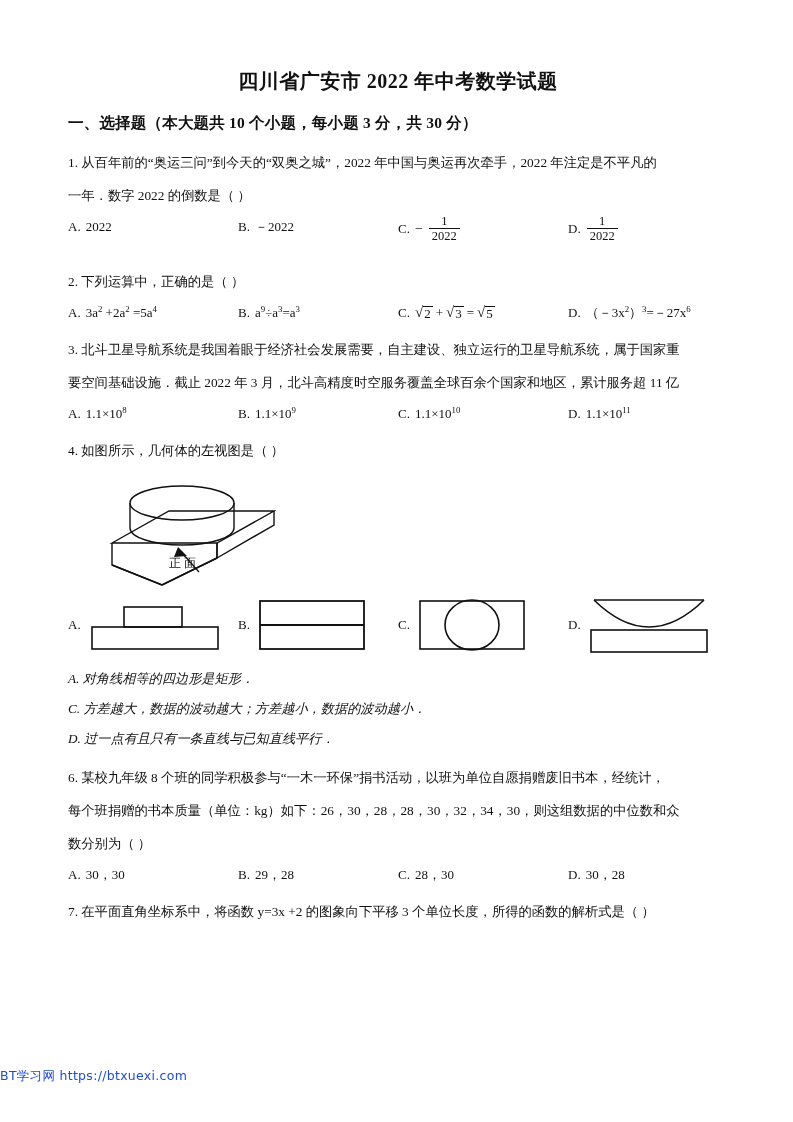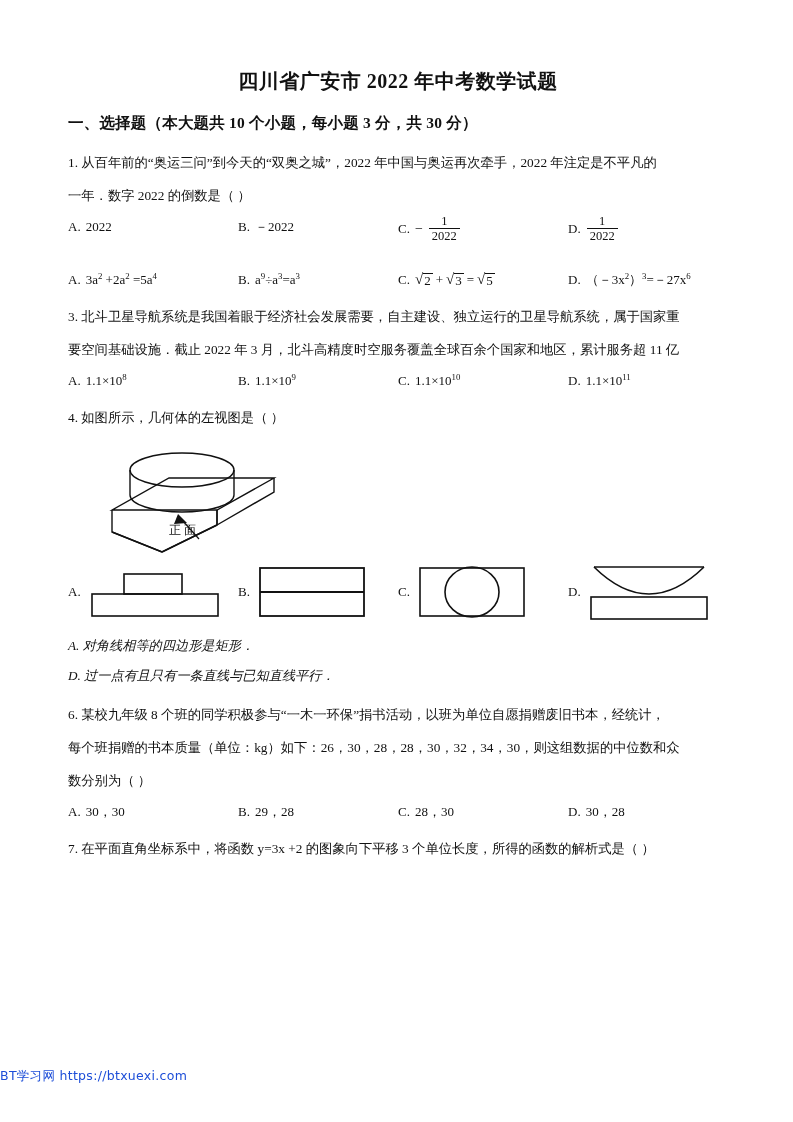--- a/index.html
+++ b/index.html
@@ -160,20 +160,21 @@
           <span class="opt-label">D.</span>
           <span class="frac">
             <span class="num">1</span>
             <span class="den">2022</span>
           </span>
         </span>
       </div>
     </div>
 
     <div class="q-block">
+      <p class="q-text">2. 下列运算中，正确的是（      ）</p>
       <div class="opt-row">
         <span class="opt">
           <span class="opt-label">A.</span>
           <span>3a<sup>2</sup> +2a<sup>2</sup> =5a<sup>4</sup></span>
         </span>
         <span class="opt">
           <span class="opt-label">B.</span>
           <span>a<sup>9</sup>÷a<sup>3</sup>=a<sup>3</sup></span>
         </span>
         <span class="opt">
@@ -293,20 +294,21 @@
               <path d="M8,4 Q63,58 118,4"></path>
               <rect x="5" y="34" width="116" height="22"></rect>
             </g>
           </svg>
         </div>
       </div>
     </div>
 
     <div class="q-block">
       <p class="stmt">A. 对角线相等的四边形是矩形．</p>
+      <p class="stmt">C. 方差越大，数据的波动越大；方差越小，数据的波动越小．</p>
       <p class="stmt">D. 过一点有且只有一条直线与已知直线平行．</p>
     </div>
 
     <div class="q-block">
       <p class="q-text">6. 某校九年级 8 个班的同学积极参与“一木一环保”捐书活动，以班为单位自愿捐赠废旧书本，经统计，</p>
       <p class="q-text">每个班捐赠的书本质量（单位：kg）如下：26，30，28，28，30，32，34，30，则这组数据的中位数和众</p>
       <p class="q-text">数分别为（      ）</p>
       <div class="opt-row">
         <span class="opt">
           <span class="opt-label">A.</span>

